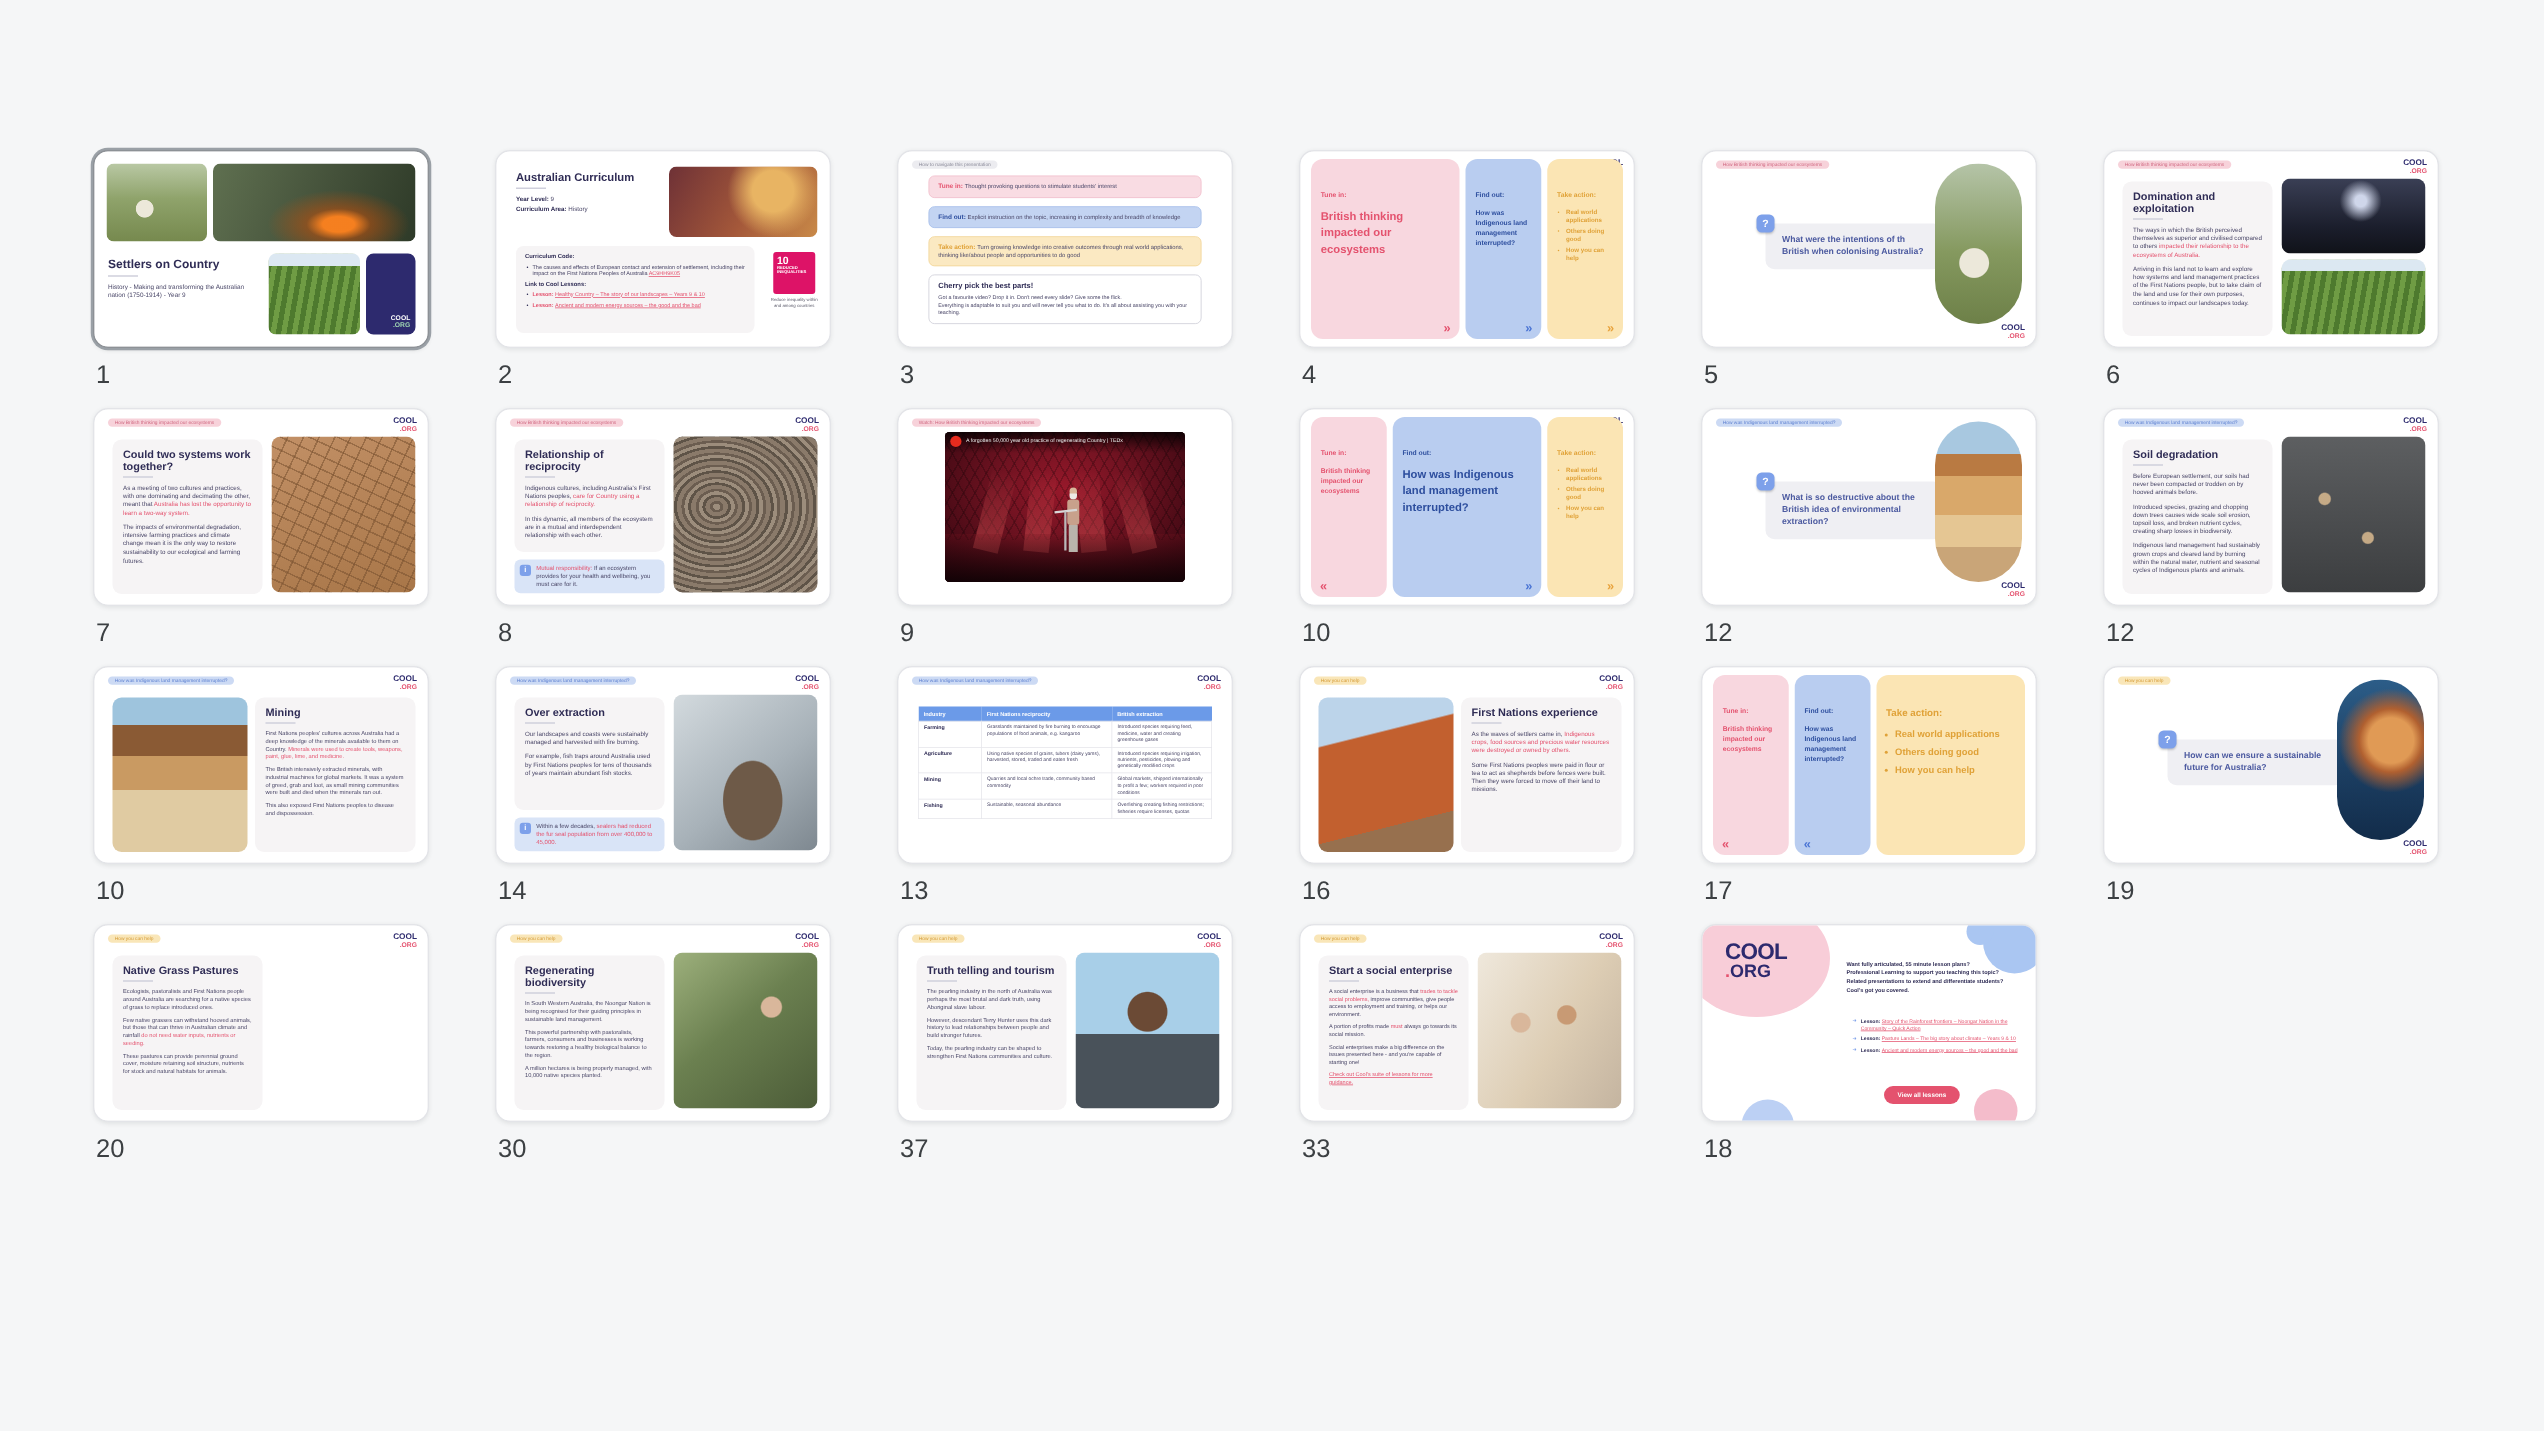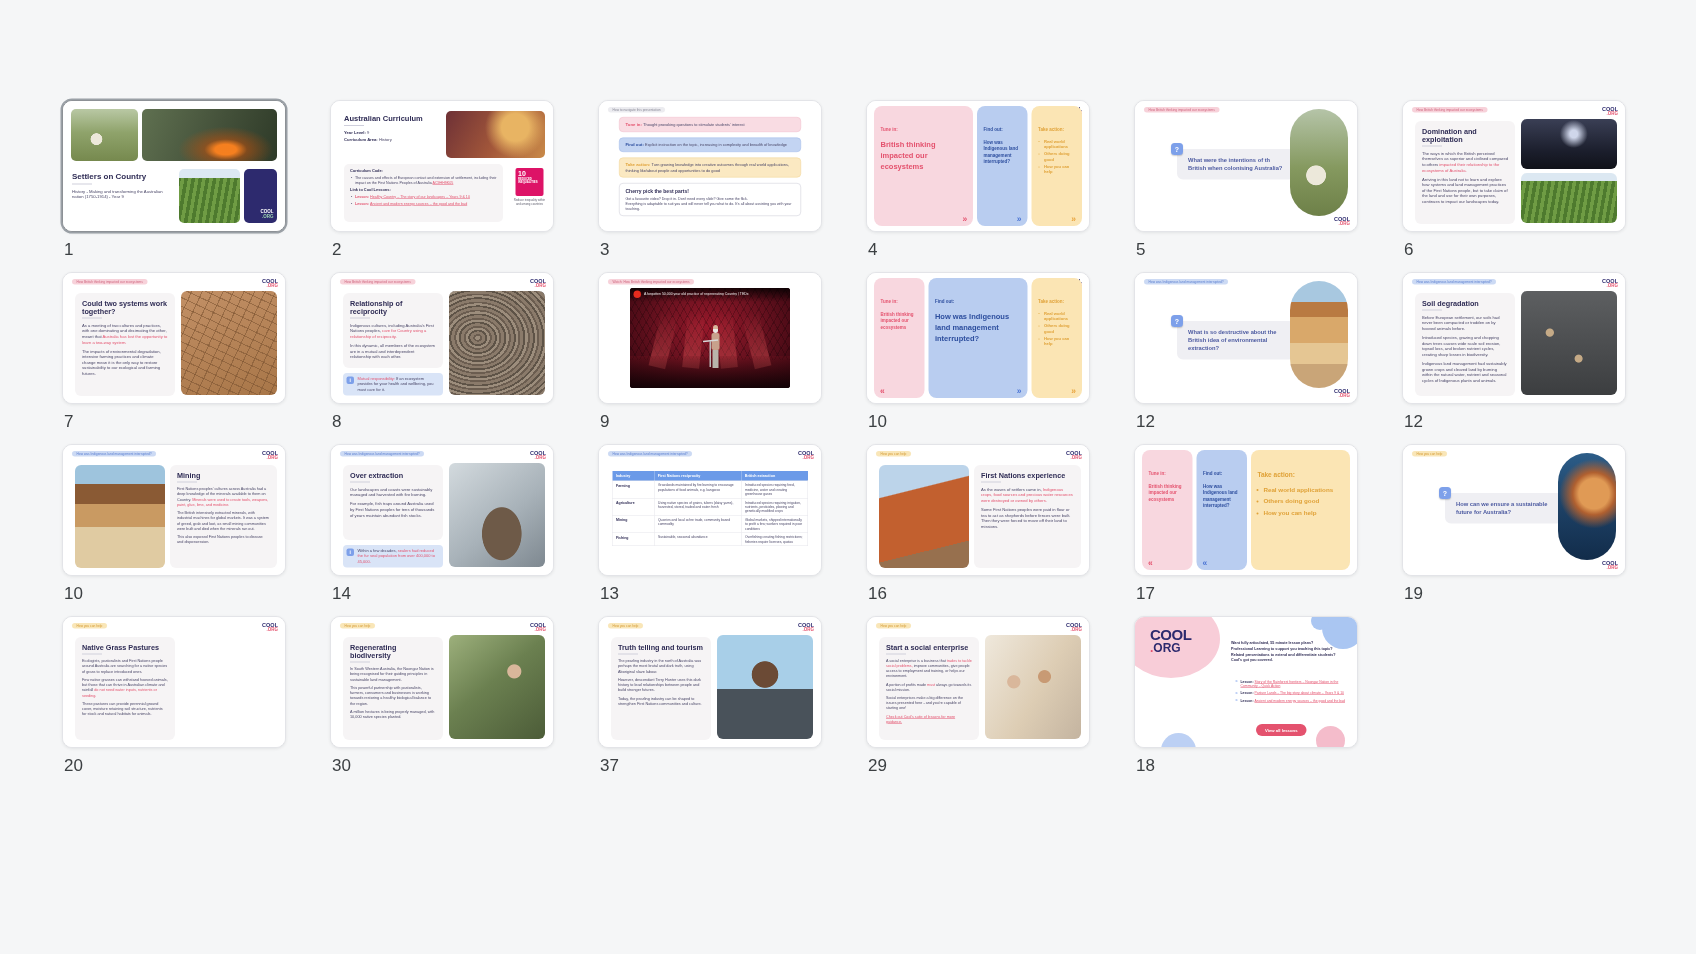--- a/index.html
+++ b/index.html
@@ -679,21 +679,21 @@
           <h3>Start a social enterprise</h3>
           <div class="rule"></div>
           <p style="font-size:7.4px;"><span>A social enterprise is a business that </span><span class="pk">trades to tackle social problems,</span><span> improve communities, give people access to employment and training, or helps our environment.</span></p>
           <p style="font-size:7.4px;"><span>A portion of profits made </span><span class="pk">must</span><span> always go towards its social mission.</span></p>
           <p style="font-size:7.4px;">Social enterprises make a big difference on the issues presented here - and you're capable of starting one!</p>
           <p style="font-size:7.4px;"><span class="lnk">Check out Cool's suite of lessons for more guidance.</span></p>
         </div>
         <div class="photo img-kids" style="left:236px;top:36px;width:192px;height:208px;"></div>
       </div>
     </div>
-    <div class="num">29</div>
+    <div class="num">33</div>
   </div>
 
   <div class="cell">
     <div class="thumb">
       <div class="inner">
         <div class="s23-qtr"></div>
         <div class="s23-qtr2"></div>
         <div class="s23-blob"></div>
         <div class="s23-logo">
           <span class="lc">COOL</span>

